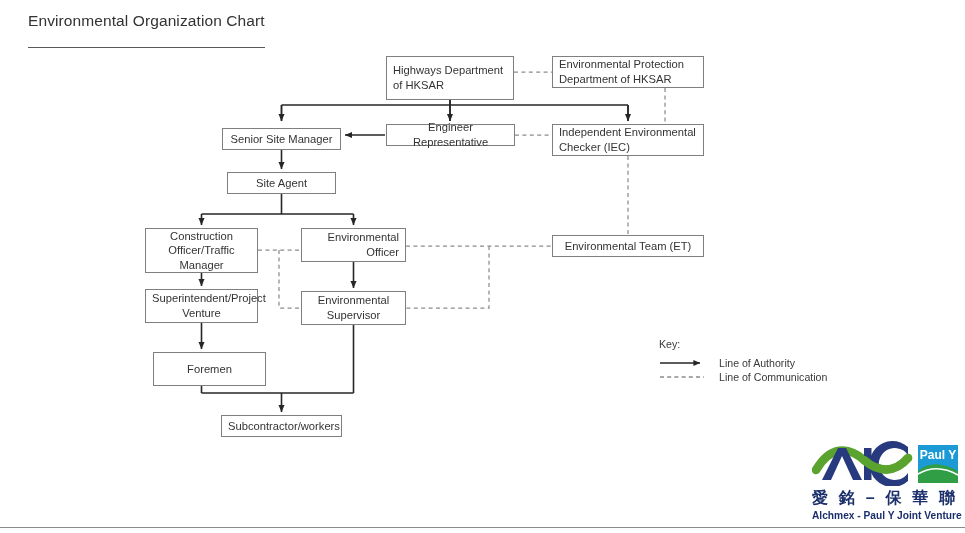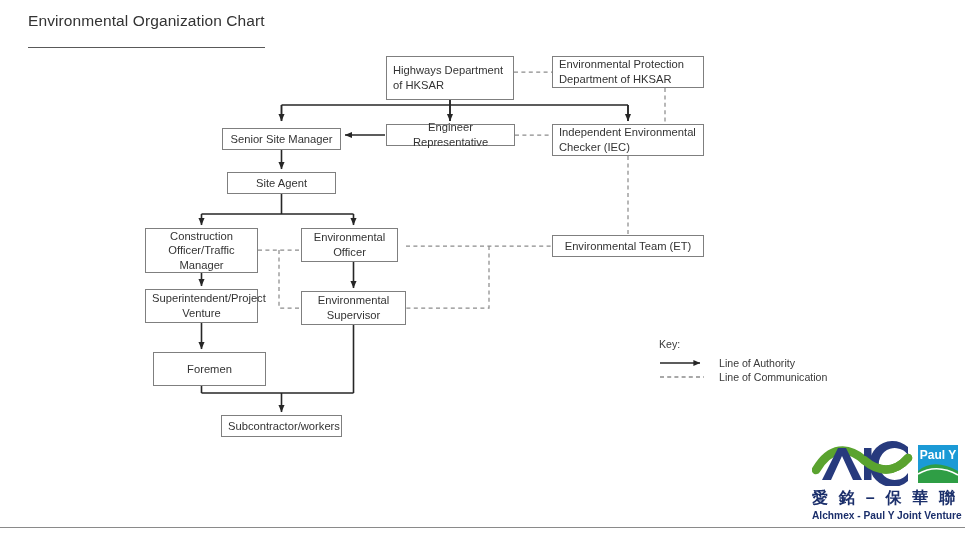--- a/index.html
+++ b/index.html
@@ -217,21 +217,21 @@
       <span class="label">Independent  Environmental Checker (IEC)</span>
     </div>
 
   <div class="node center" style="left:227px; top:172px; width:109px; height:22px;">
       <span class="label">Site Agent</span>
     </div>
 
   <div class="node center" style="left:145px; top:228px; width:113px; height:45px;">
       <span class="label">Construction Officer/Traffic Manager</span>
     </div>
-  <div class="node center" style="left:301px; top:228px; width:97px; height:34px;">
+  <div class="node center" style="left:301px; top:228px; width:105px; height:34px;text-align:right;">
       <span class="label">Environmental Officer</span>
     </div>
   <div class="node center" style="left:552px; top:235px; width:152px; height:22px;">
       <span class="label">Environmental Team (ET)</span>
     </div>
 
   <div class="node center" style="left:145px; top:289px; width:113px; height:34px;">
       <span class="label">Superintendent/Project Venture</span>
     </div>
   <div class="node center" style="left:301px; top:291px; width:105px; height:34px;">

